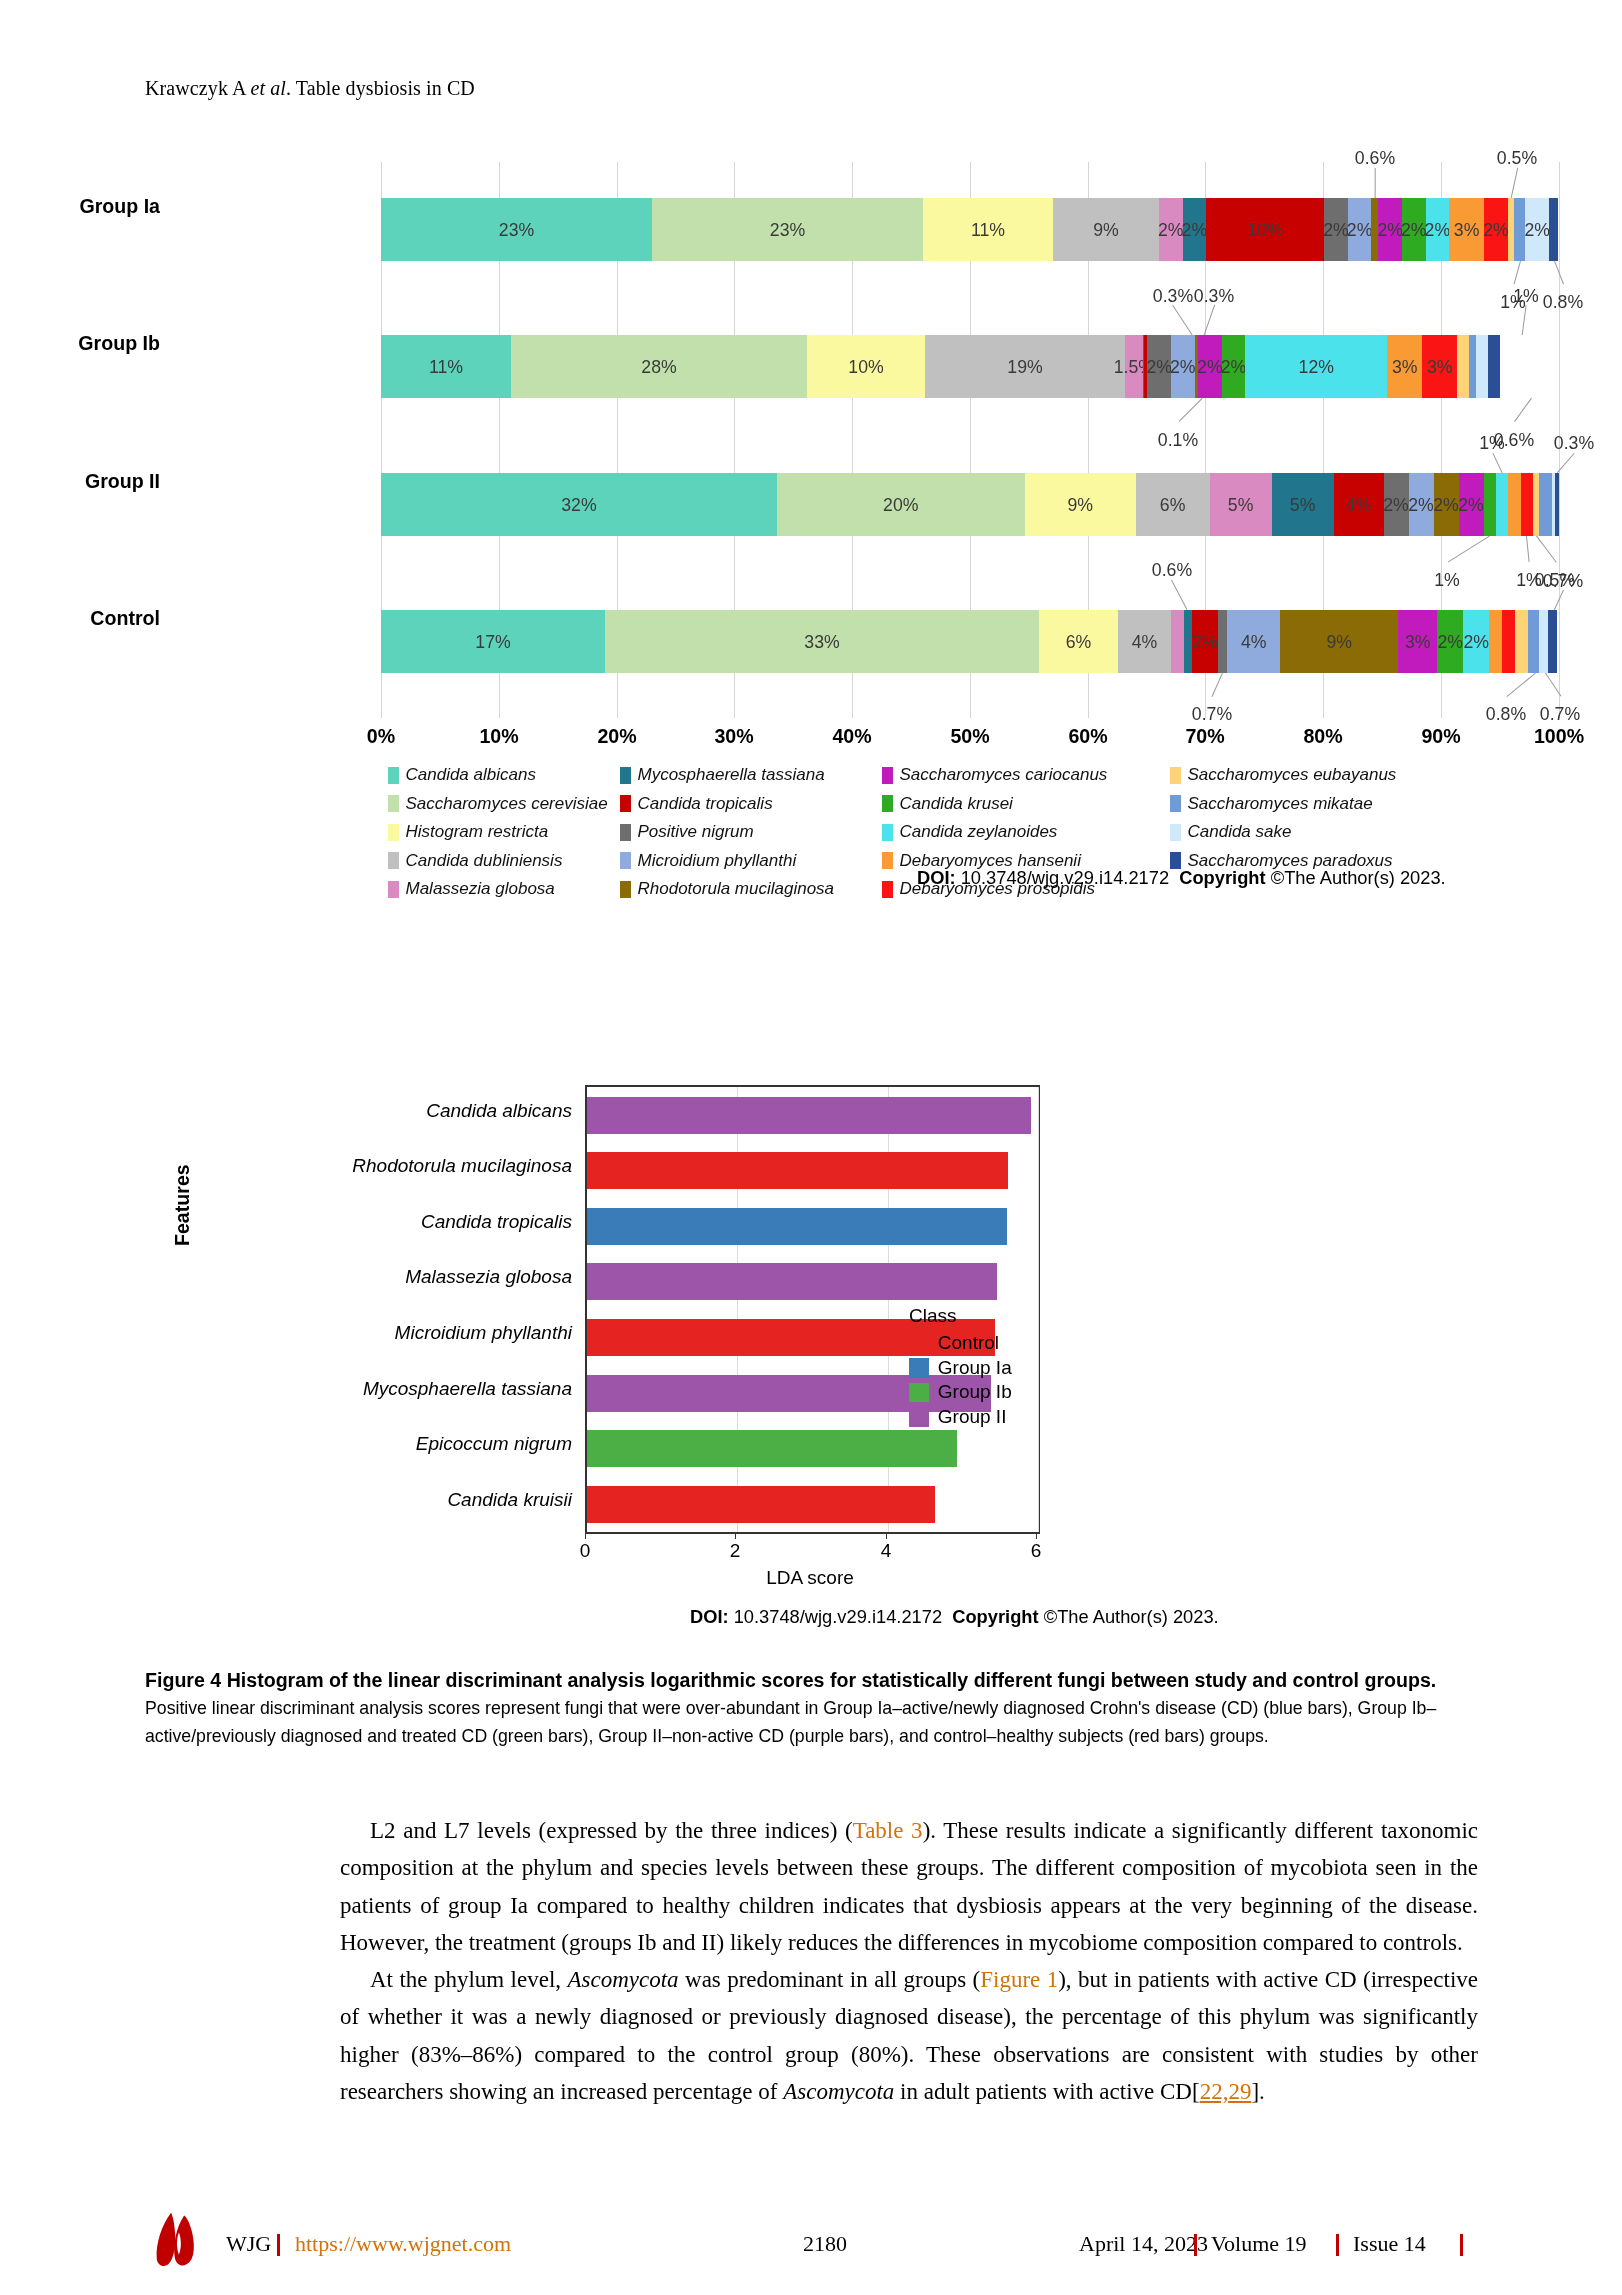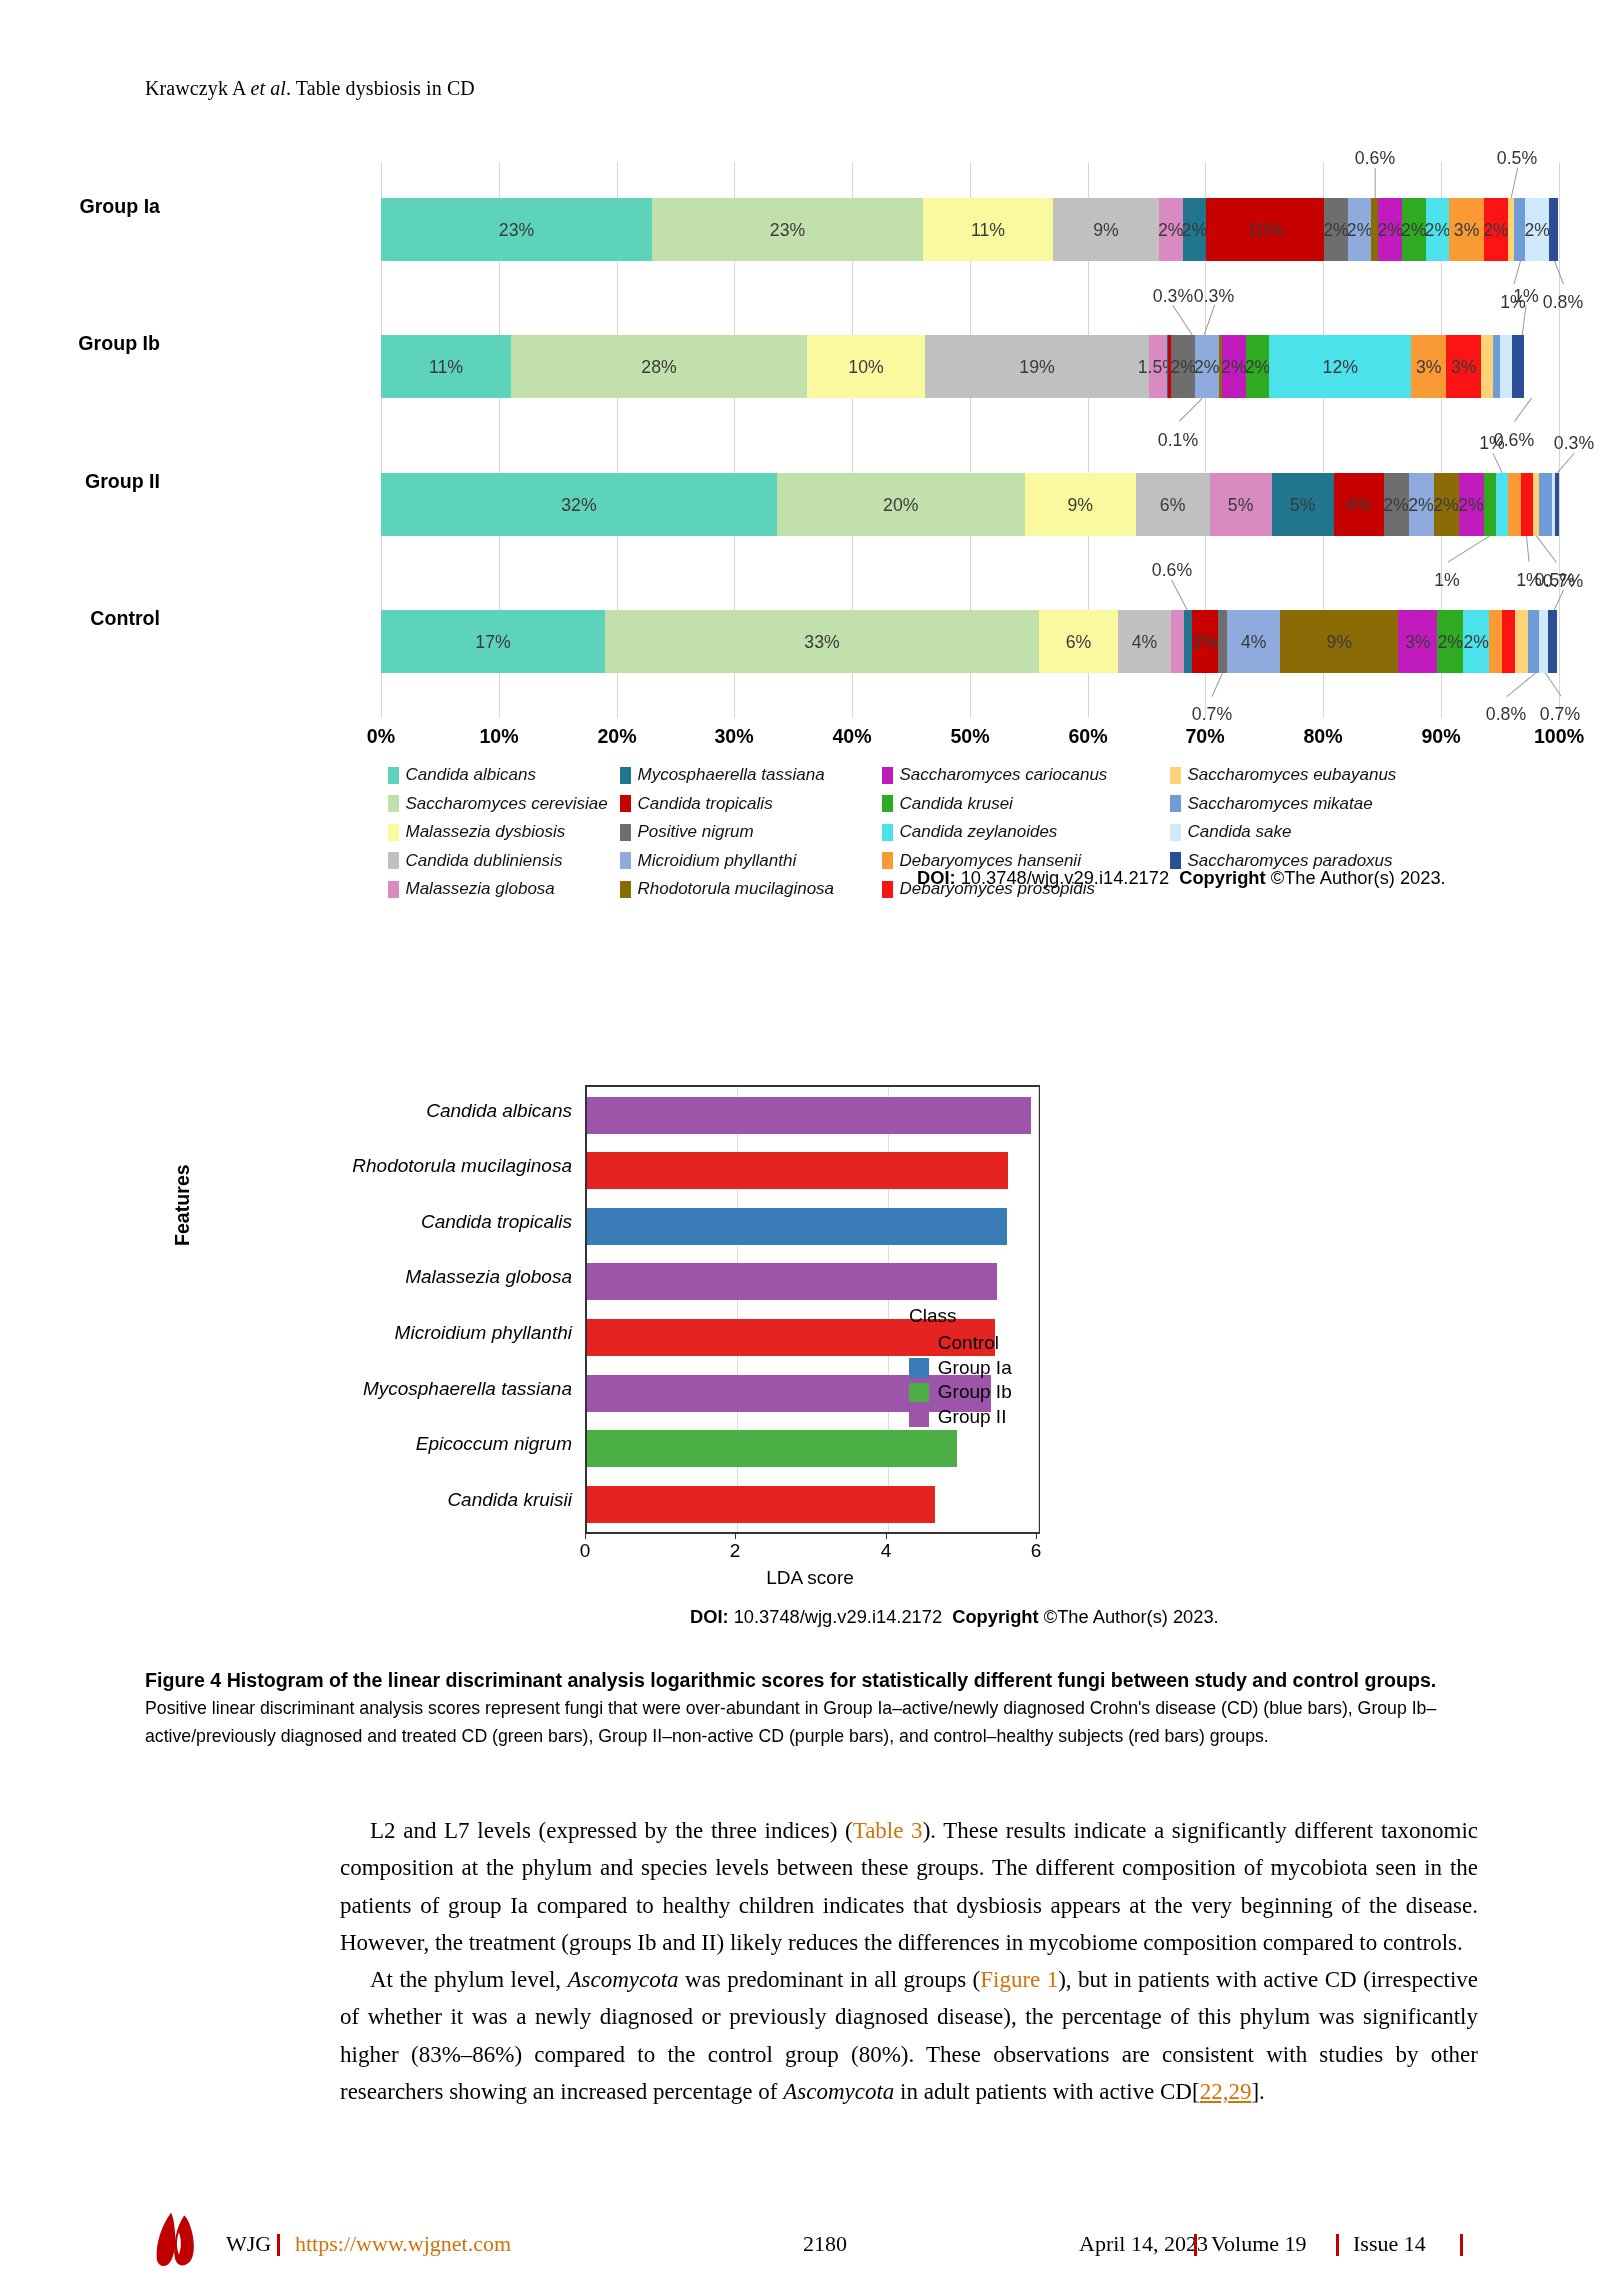--- a/index.html
+++ b/index.html
@@ -146,21 +146,21 @@
         <div class="barrow" style="top: 173px; width: 1178px;">
           <div class="seg" style="width: 130px; background: rgb(94, 211, 187);">
             <span class="v">11%</span>
           </div>
           <div class="seg" style="width: 296px; background: rgb(194, 224, 171);">
             <span class="v">28%</span>
           </div>
           <div class="seg" style="width: 118px; background: rgb(251, 249, 160);">
             <span class="v">10%</span>
           </div>
-          <div class="seg" style="width: 224px; background: rgb(192, 192, 192);">
+          <div class="seg" style="width: 200px; background: rgb(192, 192, 192);">
             <span class="v">19%</span>
           </div>
           <div class="seg" style="width: 17.7px; background: rgb(217, 138, 192);">
             <span class="v">1.5%</span>
           </div>
           <div class="seg" style="width: 1.2px; background: rgb(33, 117, 141);"></div>
           <div class="seg" style="width: 3.5px; background: rgb(199, 0, 0);"></div>
           <div class="seg" style="width: 23.6px; background: rgb(110, 110, 110);">
             <span class="v">2%</span>
           </div>
@@ -352,21 +352,21 @@
         <div class="lgi">
           <span class="sw" style="background: rgb(46, 171, 32);"></span>
           <span>Candida krusei</span>
         </div>
         <div class="lgi">
           <span class="sw" style="background: rgb(111, 156, 214);"></span>
           <span>Saccharomyces mikatae</span>
         </div>
         <div class="lgi">
           <span class="sw" style="background: rgb(251, 249, 160);"></span>
-          <span>Malassezia dysbiosis</span>
+          <span>Histogram restricta</span>
         </div>
         <div class="lgi">
           <span class="sw" style="background: rgb(110, 110, 110);"></span>
           <span>Positive nigrum</span>
         </div>
         <div class="lgi">
           <span class="sw" style="background: rgb(76, 226, 236);"></span>
           <span>Candida zeylanoides</span>
         </div>
         <div class="lgi">

